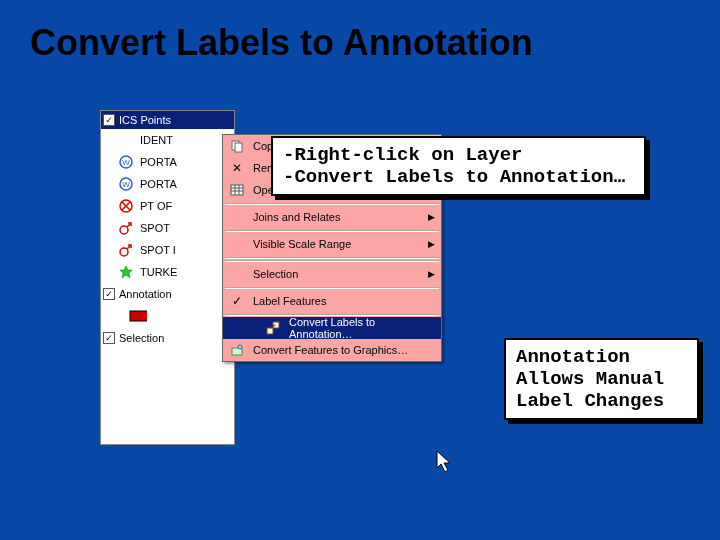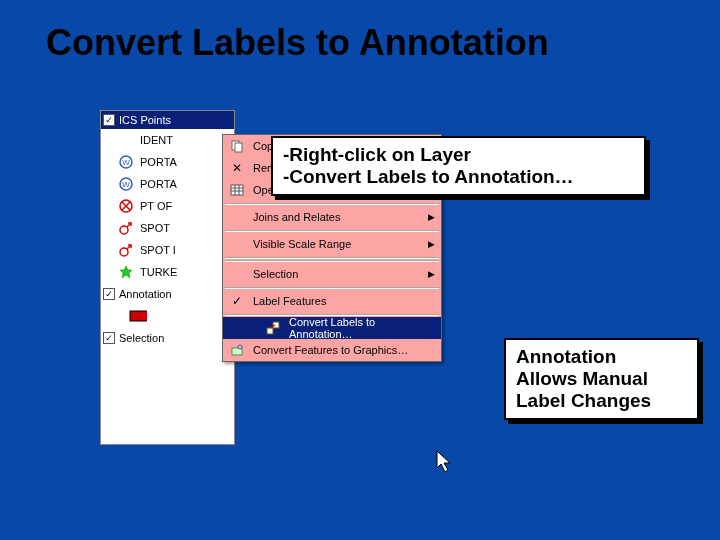--- a/index.html
+++ b/index.html
@@ -3,21 +3,21 @@
 <meta charset="utf-8">
 <style>
   * { box-sizing: border-box; margin: 0; padding: 0; }
   body {
     width: 720px; height: 540px;
     background: #0848a8;
     font-family: "Arial", "Helvetica", sans-serif;
     position: relative; overflow: hidden;
   }
   .slide-title {
-    position: absolute; left: 46px; top: 22px;
+    position: absolute; left: 30px; top: 22px;
     font-size: 36px; font-weight: bold; color: #000;
   }
   
   .toc {
     position: absolute; left: 100px; top: 110px;
     width: 135px; height: 335px;
     background: #fff; border: 1px solid #888;
     font-family: "Tahoma", sans-serif; font-size: 11px;
   }
   .toc-item {
@@ -51,21 +51,21 @@
     align-items: center; justify-content: center; font-size: 12px;
   }
   .ctx-row .lbl { flex: 1; padding-left: 6px; }
   .ctx-row .arrow { font-size: 9px; color: #000; padding-right: 2px; }
   .ctx-sep { height: 1px; background: #aca899; margin: 2px 2px; box-shadow: 0 1px 0 #fff; }
   .ctx-row.sel { background: #082078; color: #fff; padding-left: 40px; }
   
   .callout {
     position: absolute;
     background: #fff; border: 2px solid #000;
-    font-family: Liberation Sans, sans-serif; font-size: 19px; font-weight: bold;
+    font-family: Liberation Mono, monospace; font-size: 19px; font-weight: bold;
     padding: 6px 10px;
     box-shadow: 4px 4px 0 #000;
   }
   .callout1 { left: 271px; top: 136px; width: 375px; }
   .callout2 { left: 504px; top: 338px; width: 195px; }
   
   .cursor {
     position: absolute; left: 436px; top: 450px; pointer-events: none;
   }
 </style>

